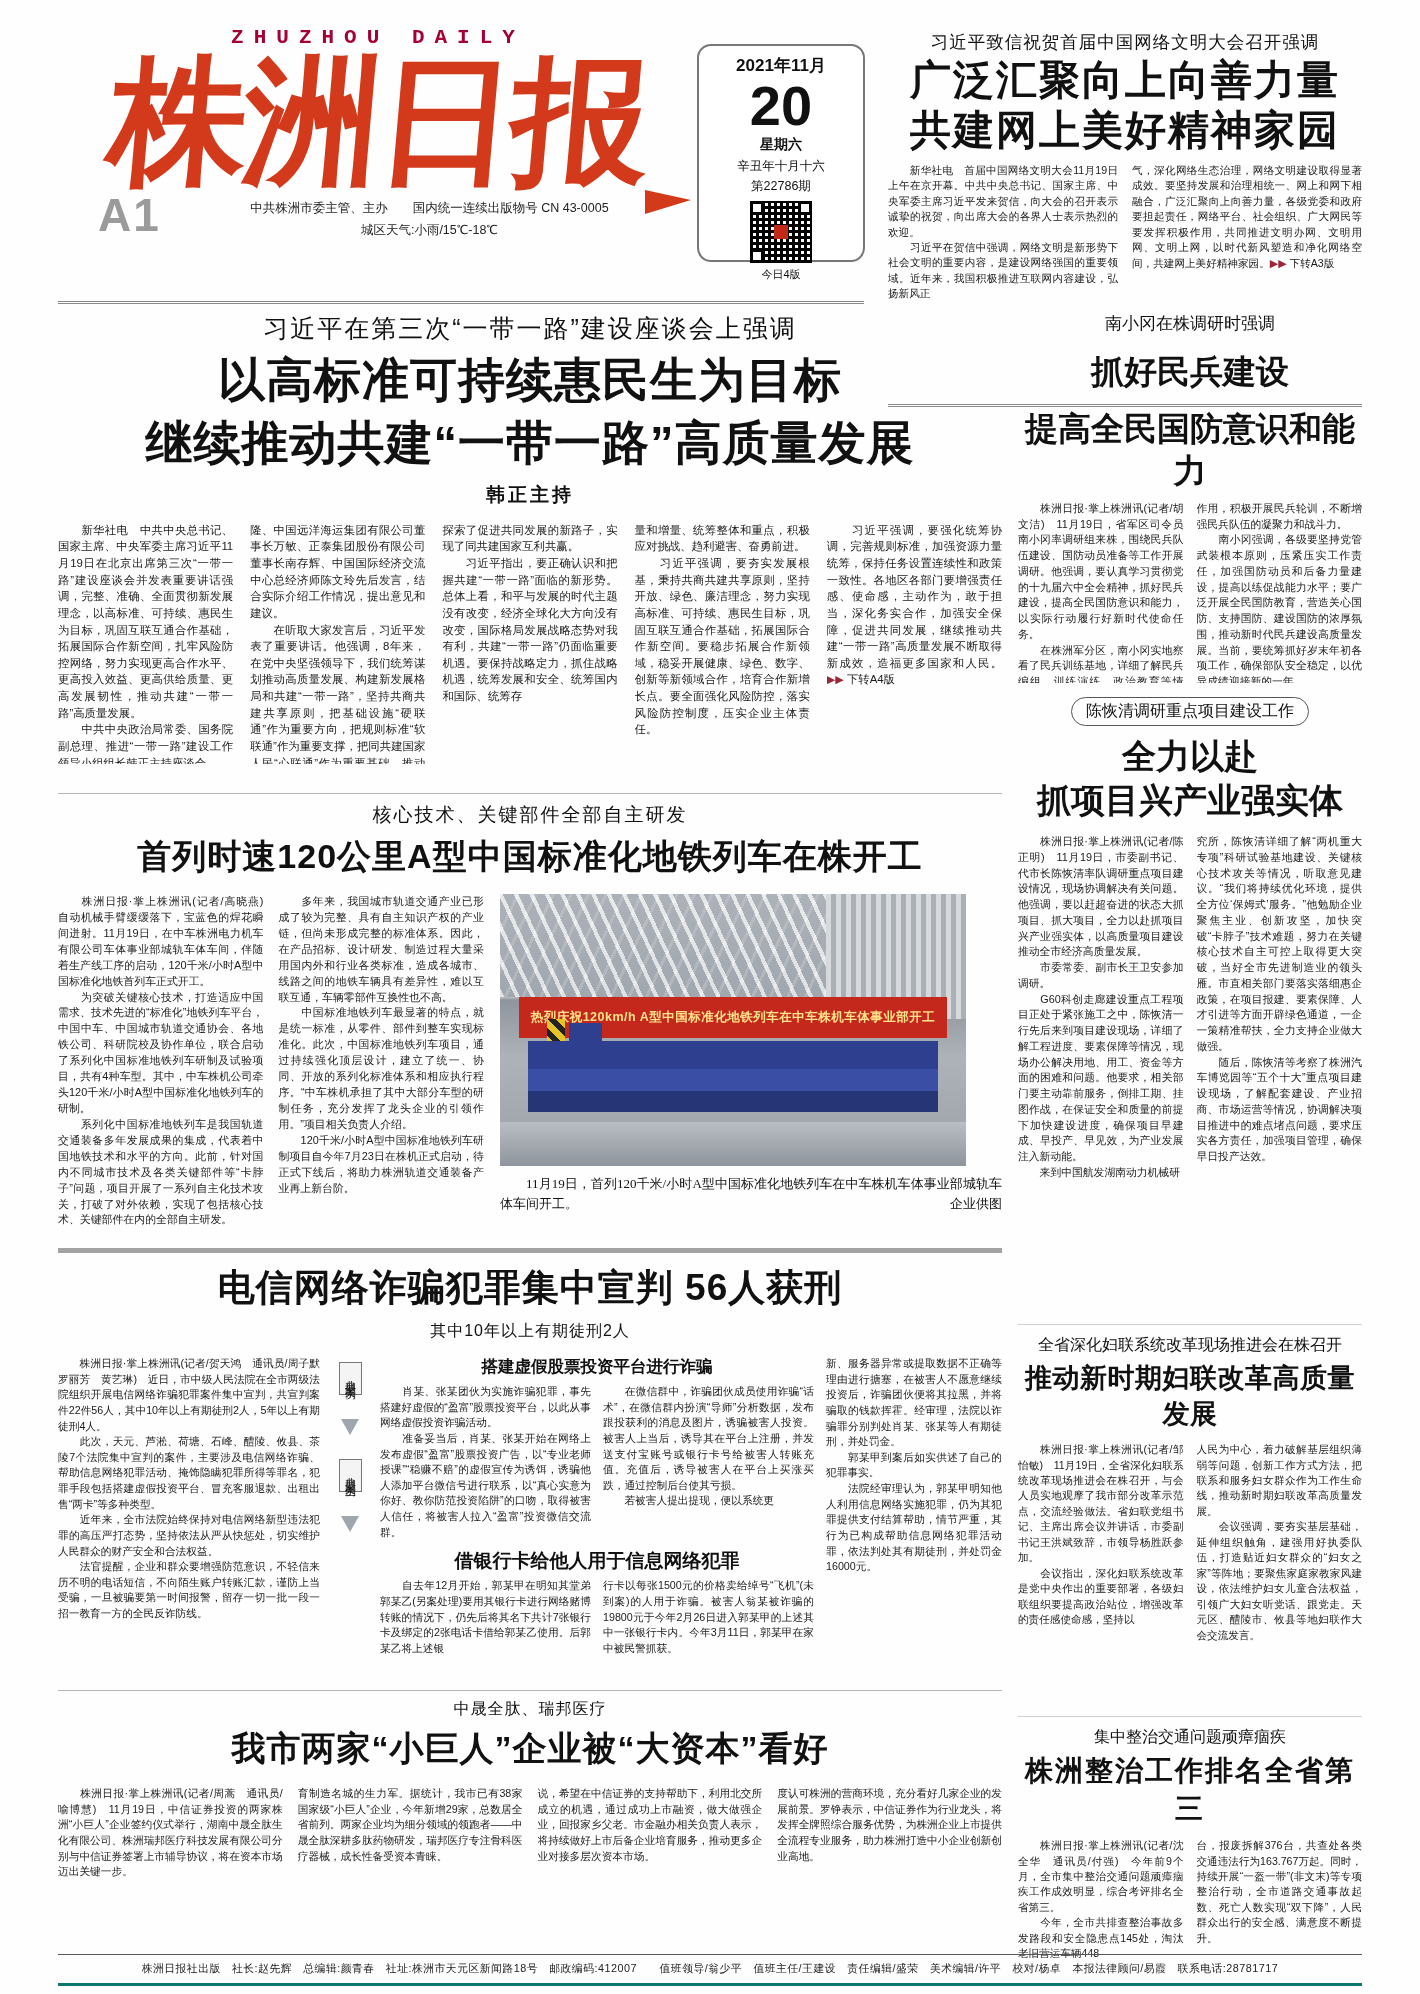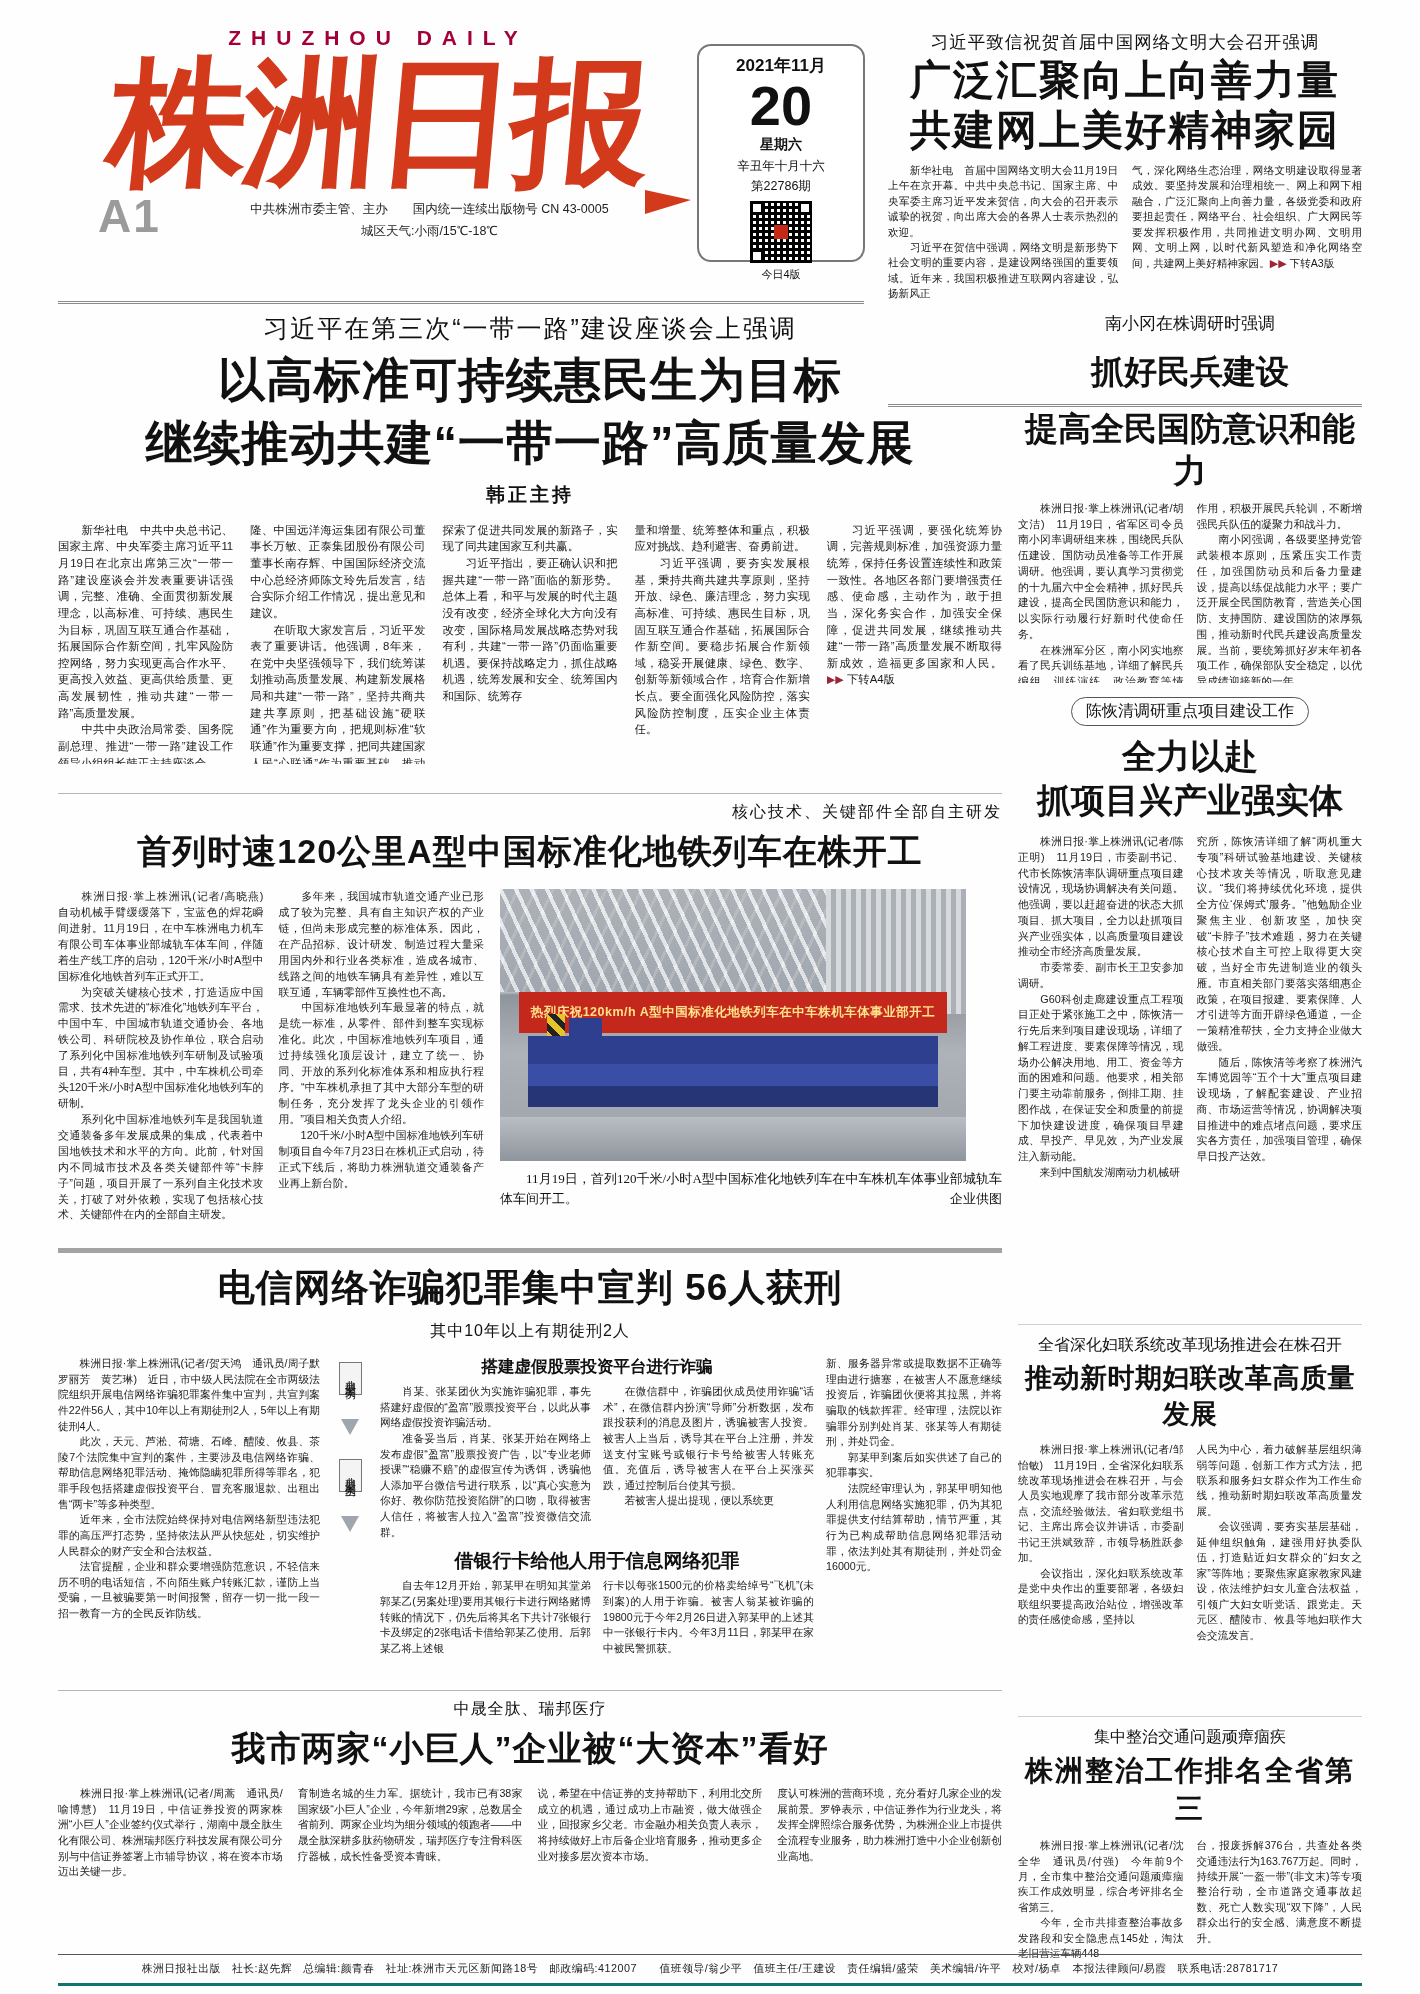--- a/index.html
+++ b/index.html
@@ -2,21 +2,21 @@
 <html><head>
 <meta charset="utf-8">
 <style>
   html,body{margin:0;padding:0;background:#e9e9e9;}
   #page{position:relative;width:1420px;height:1994px;background:#fefefe;margin:0 auto;
         font-family:"Liberation Sans",sans-serif;color:#111;overflow:hidden;}
   .coltext{white-space:pre-line;text-align:justify;overflow:hidden;line-height:1.46;color:#1a1a1a;}
 
   
   .header{position:absolute;left:58px;top:26px;width:812px;}
-  .daily-en{width:640px;text-align:center;color:#a50036;font-family:Liberation Sans, sans-serif;
+  .daily-en{width:640px;text-align:center;color:#a50036;font-family:Liberation Mono, monospace;
             font-weight:bold;font-size:21px;letter-spacing:10px;}
   .calli{width:640px;text-align:center;font-size:138px;line-height:1.05;color:#d23a1b;
          font-weight:bold;transform:skewX(-5deg);letter-spacing:-4px;white-space:nowrap;}
   .pub-row{display:flex;align-items:flex-end;width:640px;margin-top:-6px;}
   .a1{font-size:46px;color:#9b9b9b;font-weight:bold;margin-left:40px;letter-spacing:2px;}
   .pub-info{flex:1;text-align:center;font-size:12.5px;line-height:1.8;color:#222;}
   .hdiv-left{position:absolute;left:58px;top:301px;width:806px;border-top:3px double #8a8a8a;}
   .hdiv-right{position:absolute;left:888px;top:404px;width:474px;border-top:3px double #8a8a8a;}
 
   
@@ -72,21 +72,21 @@
   .wom-body{display:flex;gap:13px;margin-top:10px;height:262px;}
   .wom-body .c{flex:1;font-size:10.6px;}
   .tra-kicker{font-size:16px;text-align:center;}
   .tra-head{font-family:"Liberation Serif",serif;font-size:28px;font-weight:bold;text-align:center;margin-top:4px;letter-spacing:2px;}
   .tra-body{display:flex;gap:13px;margin-top:10px;height:120px;}
   .tra-body .c{flex:1;font-size:10.6px;}
 
   
   .metro{position:absolute;left:58px;top:793px;width:944px;height:452px;
          border-top:1px solid #b5b5b5;padding-top:8px;box-sizing:border-box;}
-  .metro-kicker{font-size:16px;text-align:right;letter-spacing:2px;font-family:Liberation Mono, monospace;}
+  .metro-kicker{font-size:19px;text-align:center;letter-spacing:2px;font-family:Liberation Mono, monospace;}
   .metro-head{font-size:34px;font-weight:900;text-align:center;margin-top:6px;letter-spacing:1px;}
   .metro-flex{display:flex;gap:16px;margin-top:14px;}
   .metro-cols{display:flex;gap:15px;width:448px;height:340px;}
   .metro-cols .c{flex:1;font-size:10.9px;}
   .photo-wrap{width:528px;}
   .photo{position:relative;width:466px;height:272px;overflow:hidden;background:
      linear-gradient(180deg,#c9cdd2 0%,#b7bcc2 38%,#8f959c 39%,#aeb3b9 60%,#9aa0a6 100%);}
   .trusses{position:absolute;left:0;top:0;width:100%;height:38%;
      background:repeating-linear-gradient(65deg,rgba(255,255,255,.55) 0 4px,rgba(120,128,138,.35) 4px 14px),
                 repeating-linear-gradient(-65deg,rgba(255,255,255,.35) 0 3px,rgba(0,0,0,0) 3px 16px);}

